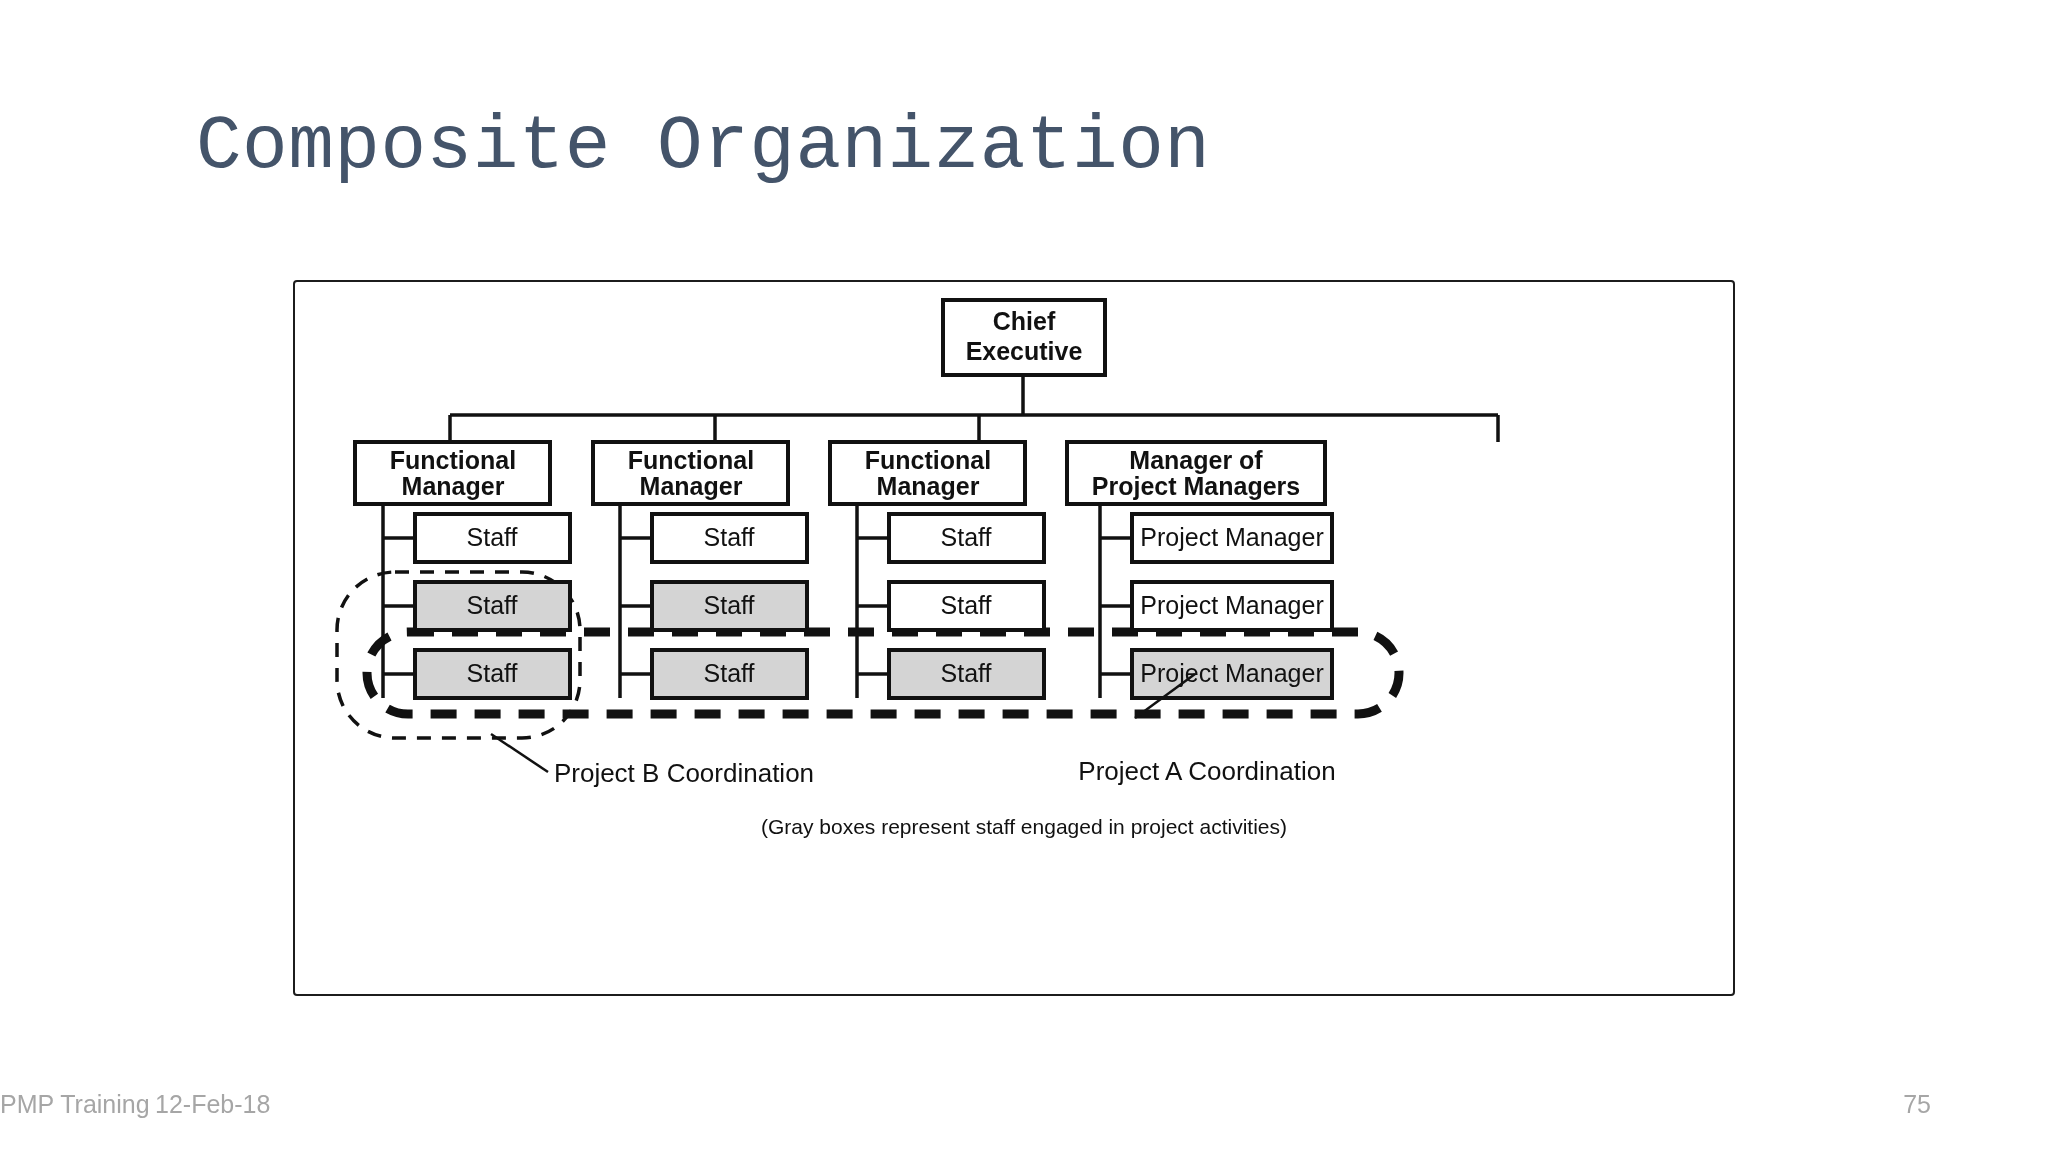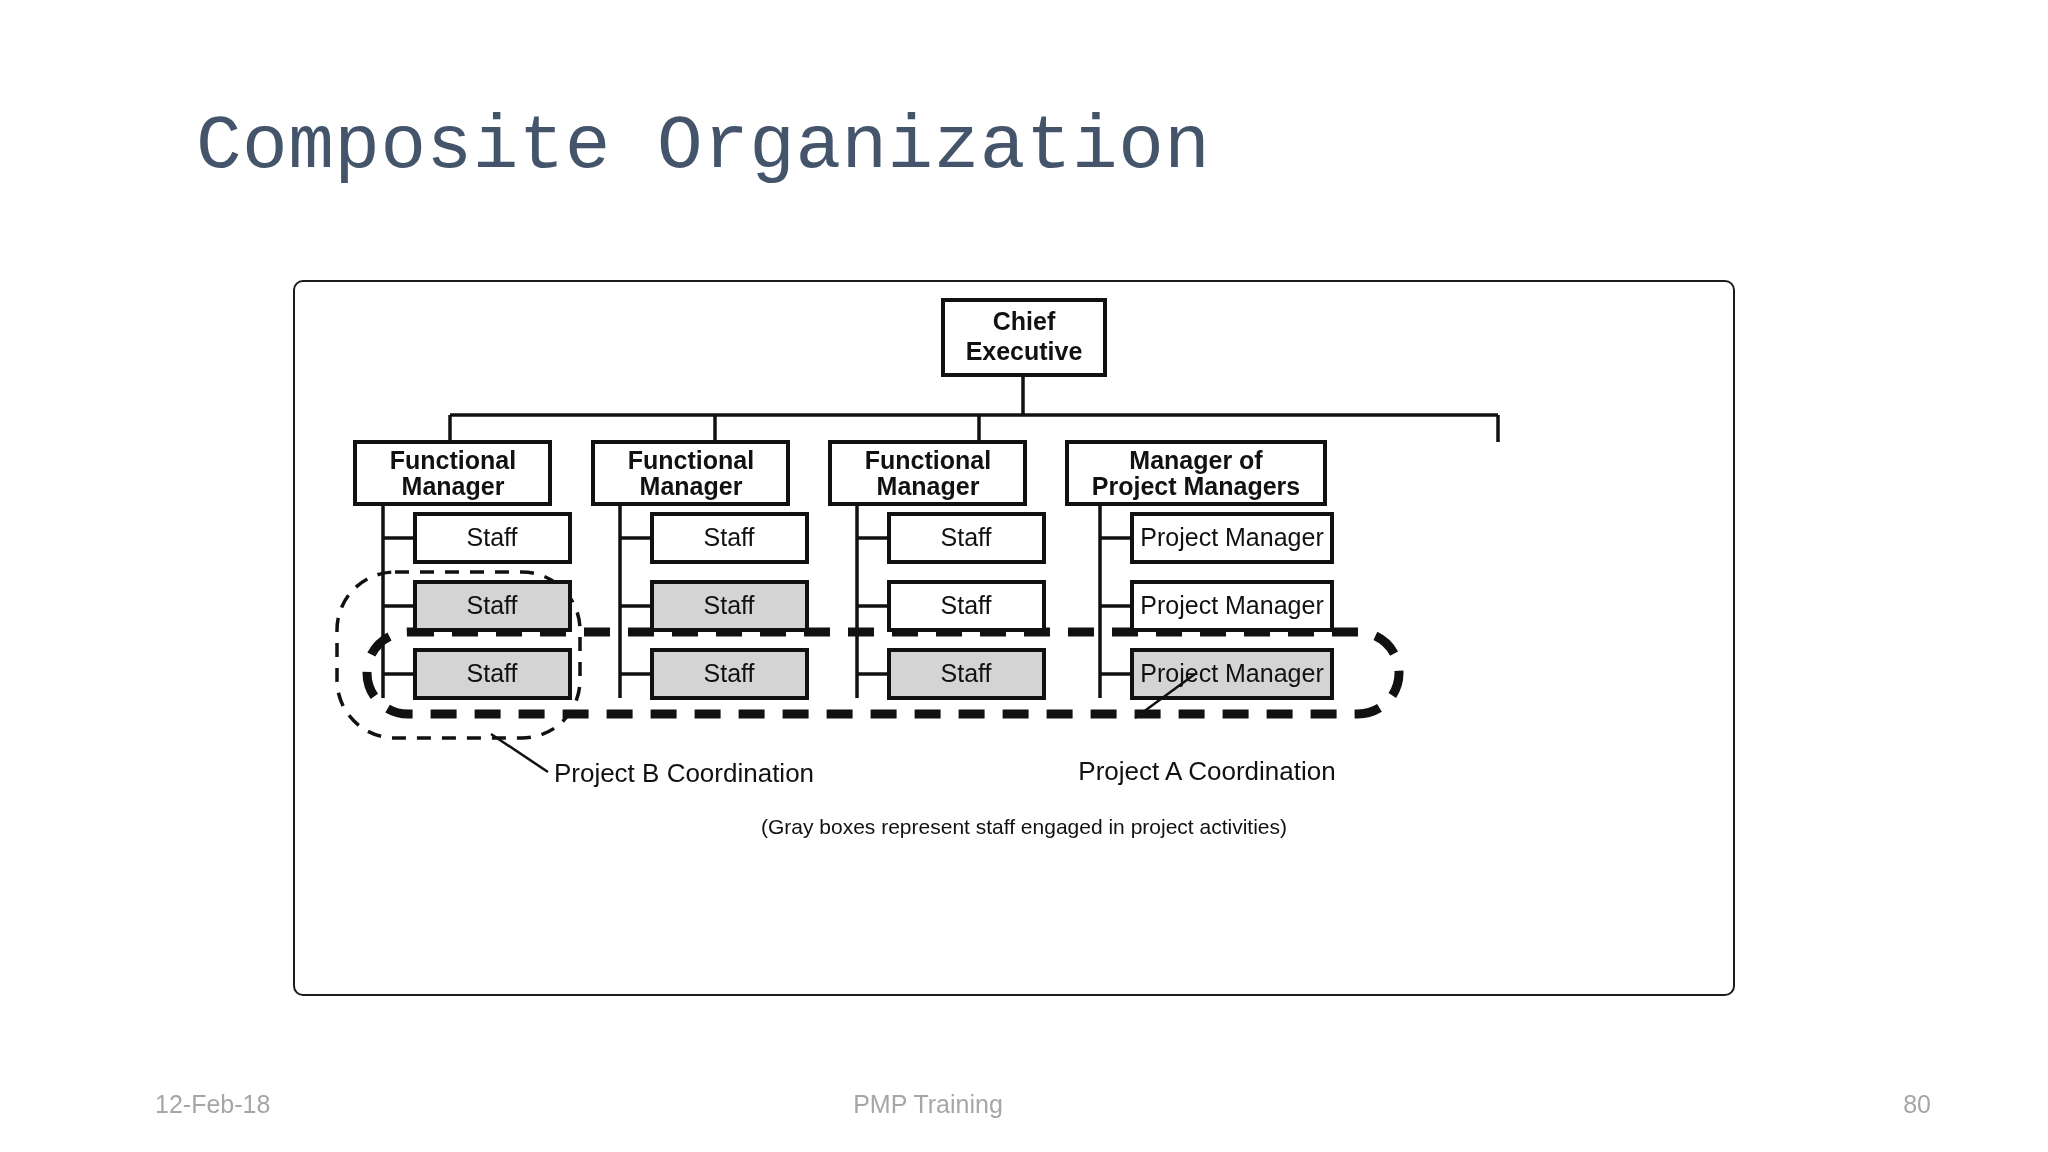--- a/index.html
+++ b/index.html
@@ -29,21 +29,21 @@
   }
 
   
   #diagram-frame {
     position: absolute;
     left: 293px;
     top: 280px;
     width: 1442px;
     height: 716px;
     border: 2px solid #1c1c1c;
-    border-radius: 10px;
+    border-radius: 4px;
     background: #ffffff;
     box-sizing: border-box;
   }
   #org-svg {
     position: absolute;
     left: 0;
     top: 0;
     width: 1442px;
     height: 716px;
     display: block;
@@ -64,21 +64,20 @@
   #footer .f-left {
     position: absolute;
     left: 155px;
     top: 0;
   }
   #footer .f-center {
     position: absolute;
     left: 0;
     top: 0;
     width: 1856px;
-    text-align: center;
   }
   #footer .f-right {
     position: absolute;
     right: 128px;
     top: 0;
   }
 
   
   .node-text-bold {
     font-family: "Liberation Sans", sans-serif;
@@ -274,14 +273,14 @@
     <text class="caption-text" x="389" y="500">Project B Coordination</text>
     <text class="caption-text" x="912" y="498">Project A Coordination</text>
 
     <text class="note-text" x="729" y="552">(Gray boxes represent staff engaged in project activities)</text>
   </svg>
 </div>
 
 <div id="footer">
   <span class="f-left">12-Feb-18</span>
   <span class="f-center">PMP Training</span>
-  <span class="f-right">80</span>
+  <span class="f-right">75</span>
 </div>
 
 </body></html>

